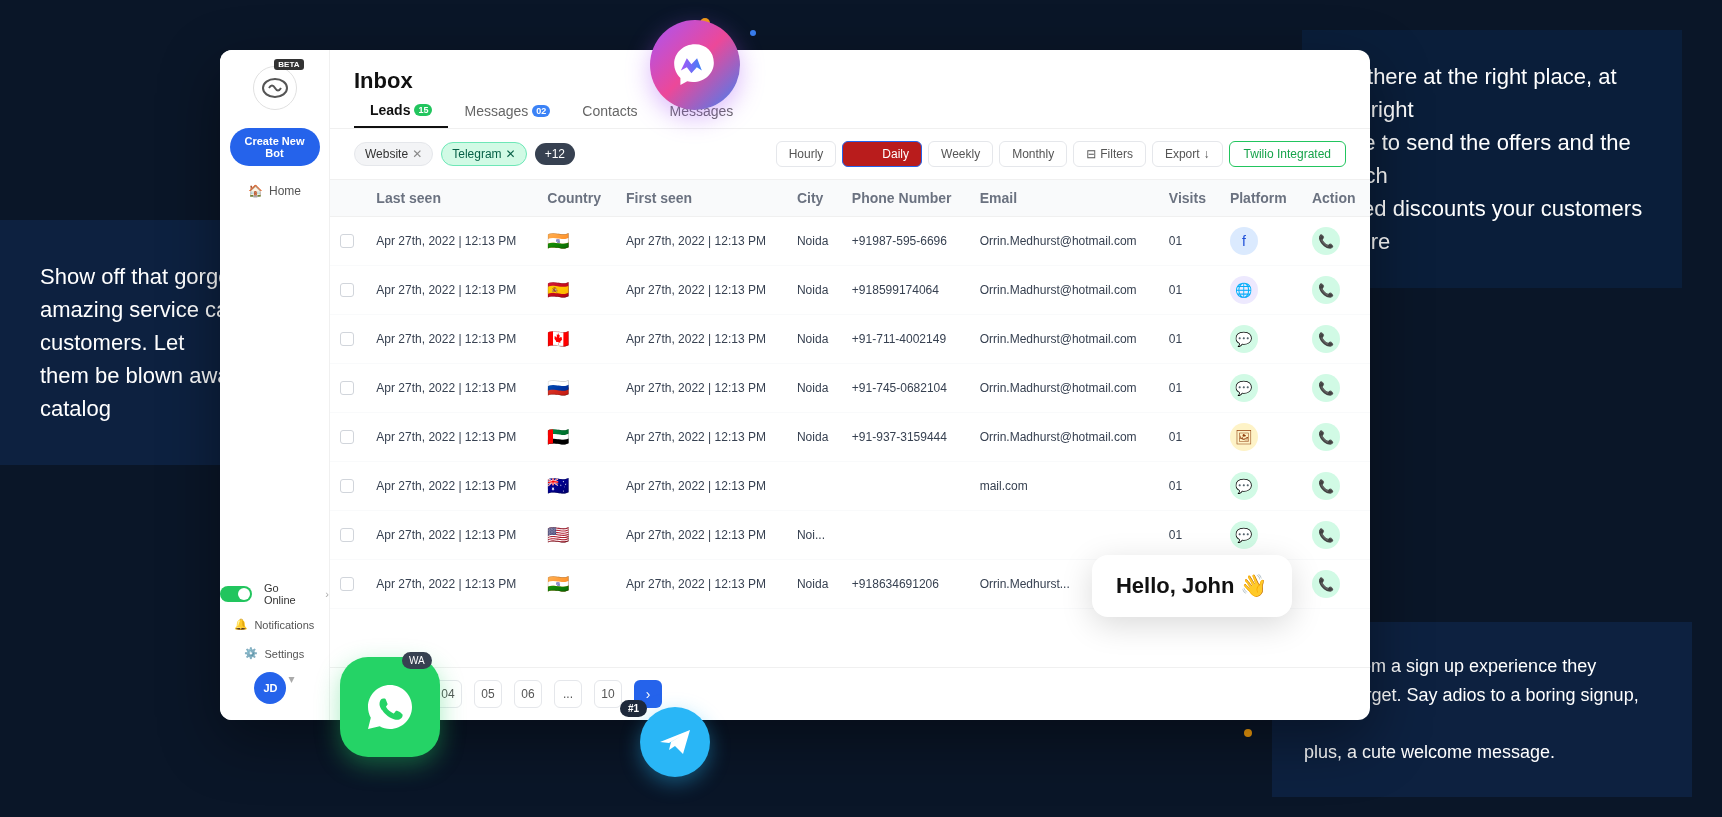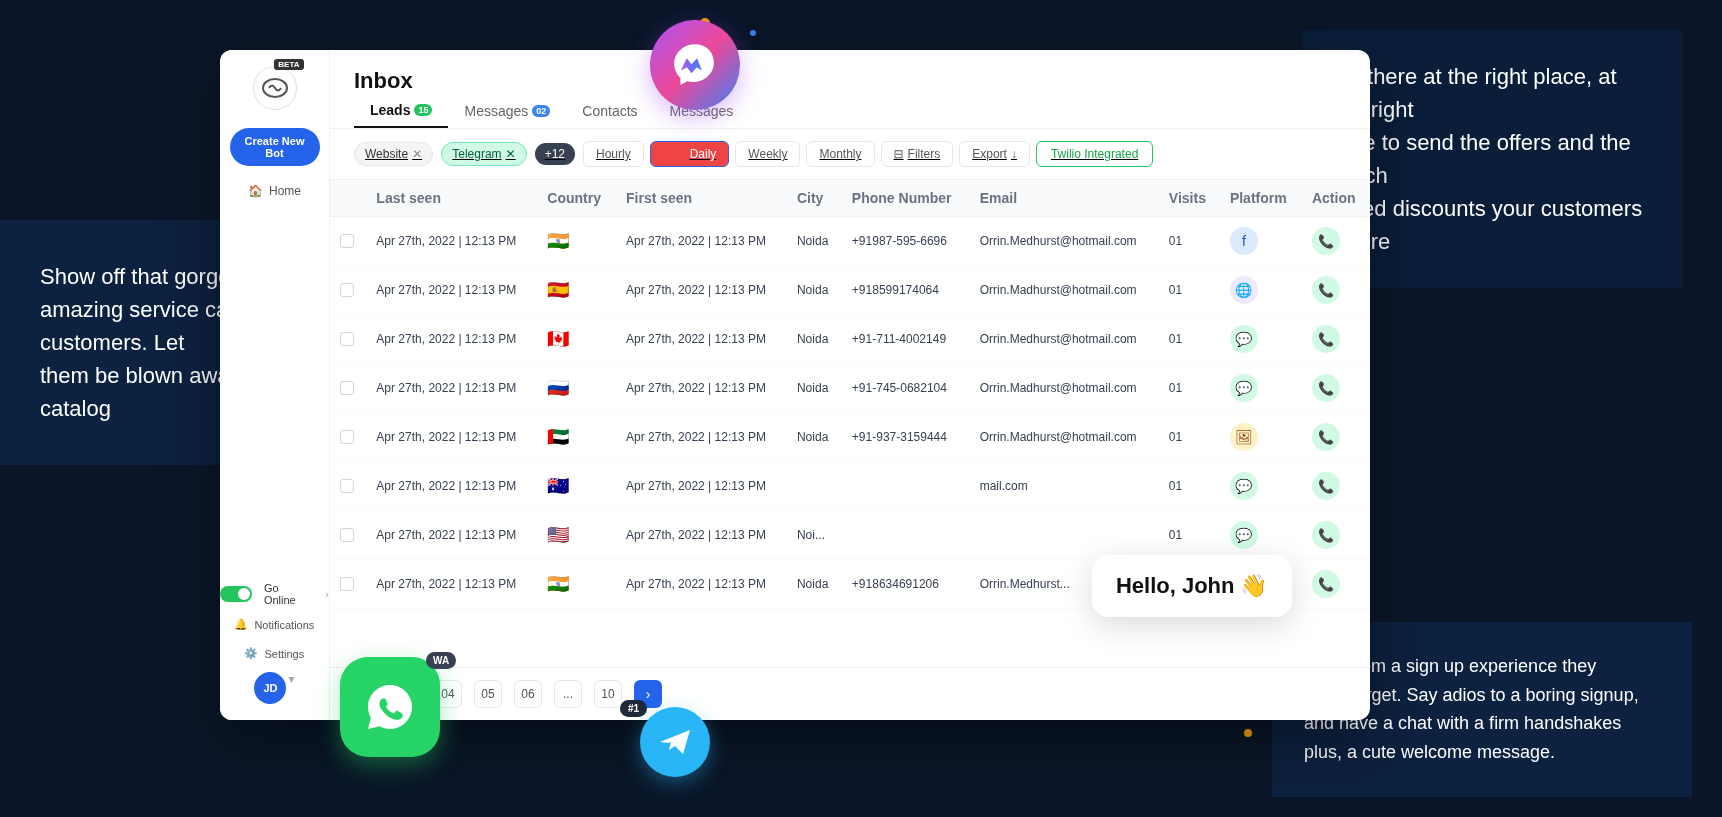--- a/index.html
+++ b/index.html
@@ -246,23 +246,23 @@
       padding: 1px 4px;
       border-radius: 8px;
       font-weight: 700;
     }
 
     
     .filter-bar {
       display: flex;
       align-items: center;
       padding: 12px 24px;
-      gap: 8px;
+      gap: 0;
       border-bottom: 1px solid #f0f0f0;
-      text-decoration: underline;
+      justify-content: space-between;
     }
 
     .filter-left {
       display: flex;
       align-items: center;
       gap: 8px;
     }
 
     .filter-tag {
       display: flex;
@@ -302,21 +302,21 @@
       padding: 5px 12px;
       border-radius: 6px;
       border: 1px solid #e5e7eb;
       font-size: 12px;
       cursor: pointer;
       background: #fff;
       color: #555;
     }
 
     .period-btn.active {
-      background: #ef4444;
+      background: #b91c1c;
       color: #fff;
       border-color: #2563eb;
       padding-left: 39px;
     }
 
     .filters-btn {
       display: flex;
       align-items: center;
       gap: 4px;
       padding: 5px 12px;
@@ -498,25 +498,25 @@
       align-items: center;
       justify-content: center;
       box-shadow: 0 8px 24px rgba(37,211,102,0.4);
       z-index: 10;
     }
 
     
     .wa-badge {
       position: absolute;
       bottom: 148px;
-      left: 426px;
+      left: 402px;
       background: #374151;
       color: #fff;
       font-size: 10px;
-      font-weight: 700;
+      font-weight: 400;
       padding: 3px 7px;
       border-radius: 10px;
       z-index: 11;
       text-align: center;
     }
 
     
     .hello-bubble {
       position: absolute;
       bottom: 200px;
@@ -610,21 +610,21 @@
 <div class="left-text">
   <span>Show off that gorgeous product or your</span><br>
   <span>amazing service catalog to your customers. Let</span><br>
   <span>them be blown away with your products.</span><br>
   <span>catalog</span>
 </div>
 
 <div class="bottom-right-text">
   <span>Give them a sign up experience they</span><br>
   <span>won't forget. Say adios to a boring signup,</span><br>
-  <span>and have a chat with a firm handshakes</span><br>
+  <br>
   <span>plus, a cute welcome message.</span>
 </div>
 
 <div class="app-window">
 
   <div class="sidebar">
     <div class="sidebar-logo">
       <svg width="28" height="22" viewBox="0 0 28 22" fill="none">
         <ellipse cx="14" cy="11" rx="12" ry="9" stroke="#555" stroke-width="2" fill="none"></ellipse>
         <path d="M8 11 Q11 6 14 11 Q17 16 20 11" stroke="#555" stroke-width="2" fill="none"></path>

